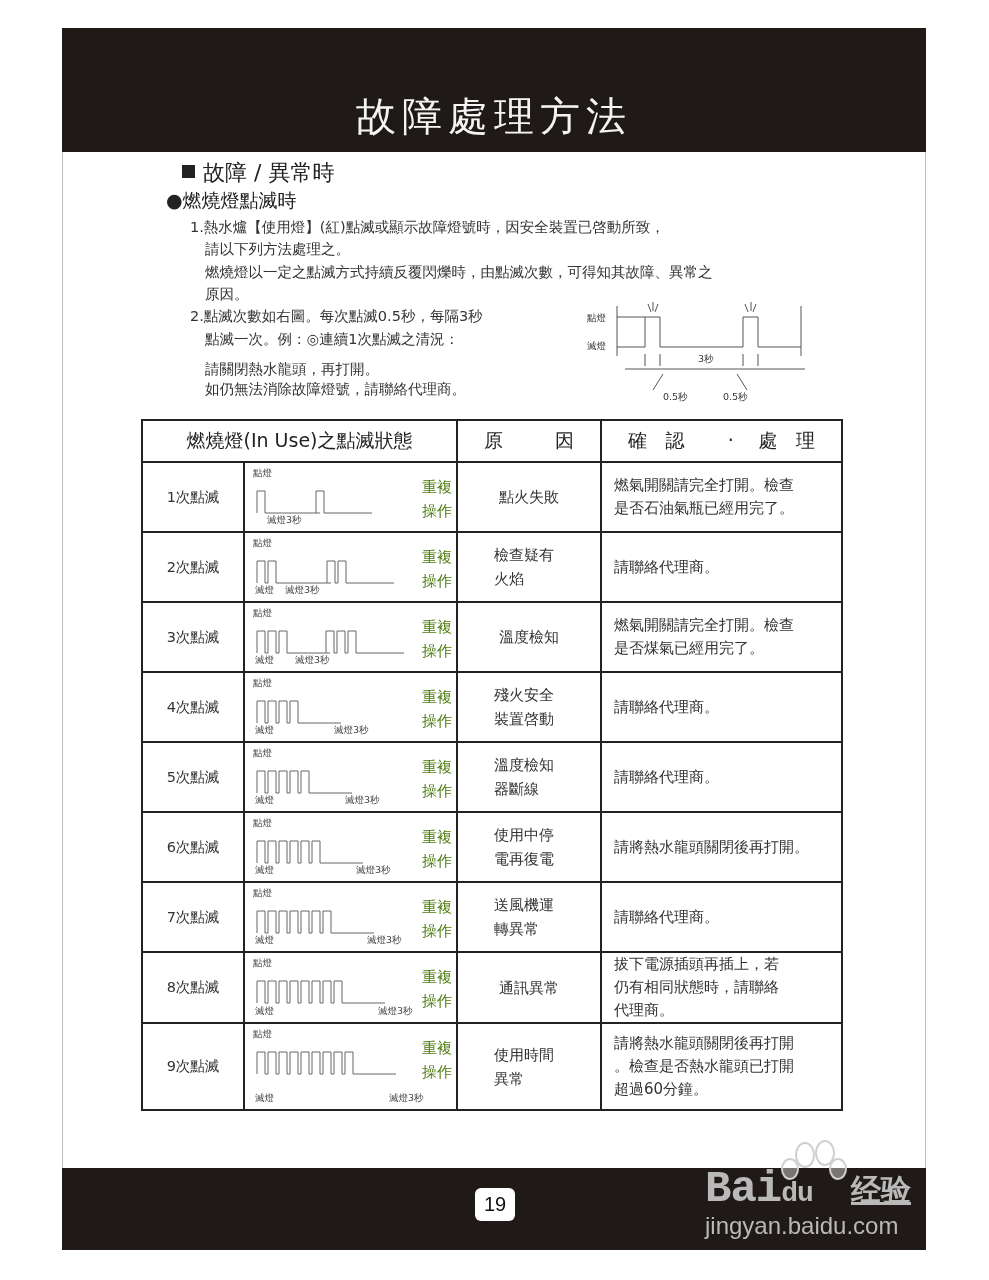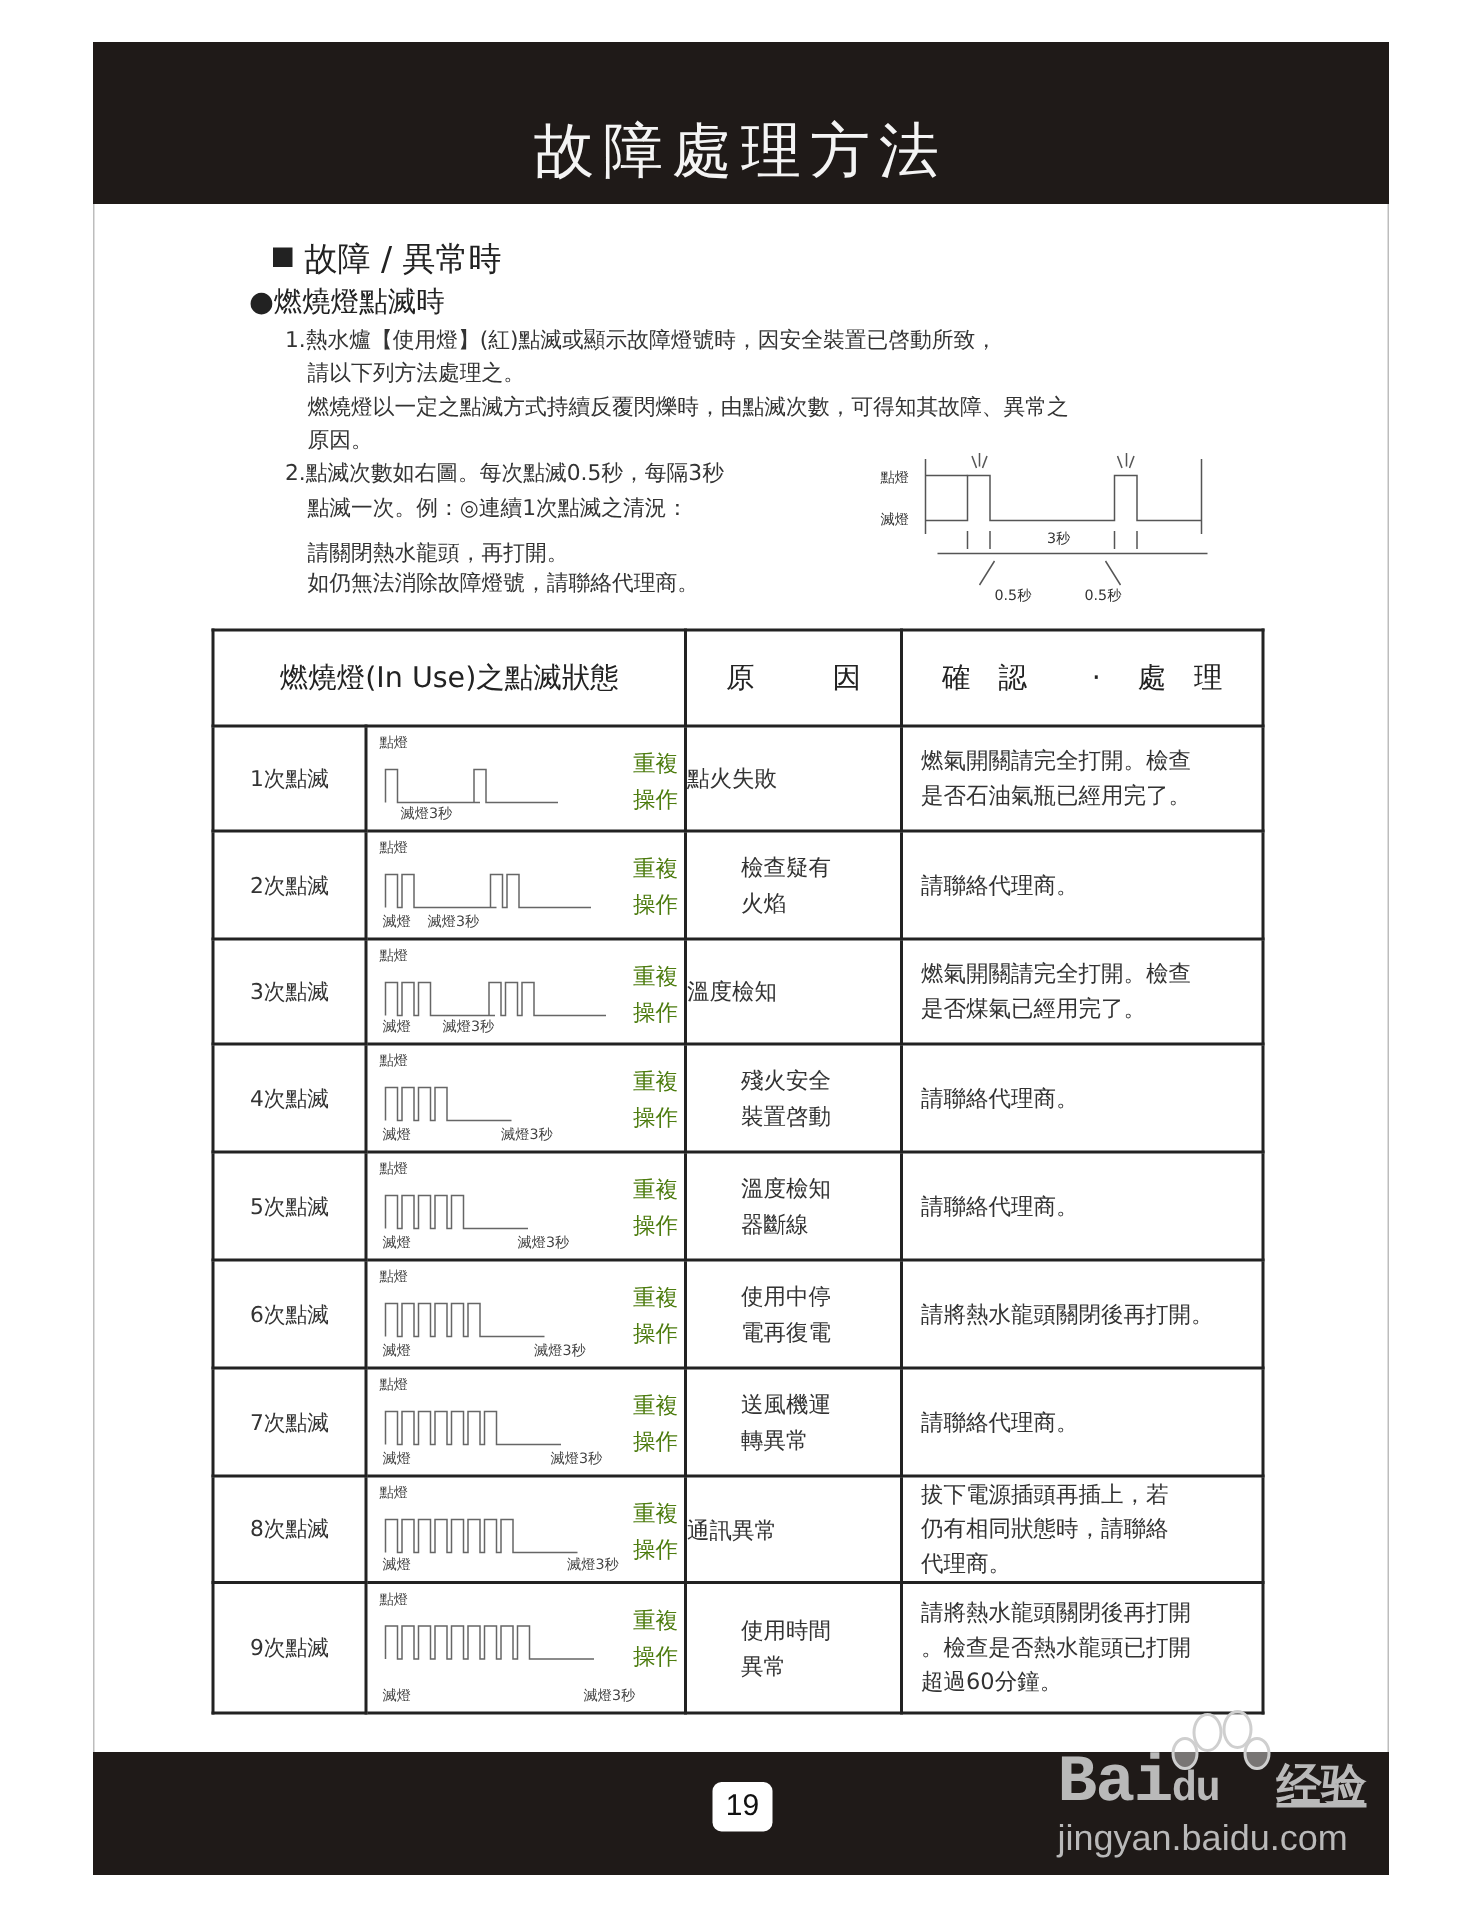--- a/index.html
+++ b/index.html
@@ -1,20 +1,20 @@
 <!DOCTYPE html>
 <html><head>
 <meta charset="utf-8">
 <style>
   html, body { margin:0; padding:0; }
   body { width:989px; height:1280px; background:#ffffff; position:relative; overflow:hidden;
          font-family:"DejaVu Sans", sans-serif; color:#2a2a2a; }
   .page { position:absolute; left:62px; top:28px; width:864px; height:1222px;
           border-left:1px solid #bdbdbd; border-right:1px solid #bdbdbd; box-sizing:border-box; background:#fff; }
-  .header-band { position:absolute; left:62px; top:28px; width:864px; height:108px; background:#1f1a18; }
+  .header-band { position:absolute; left:62px; top:28px; width:864px; height:124px; background:#1f1a18; }
   .header-title { position:absolute; left:0; right:0; bottom:8px; text-align:center; color:#f4f4f4;
                   font-size:40px; letter-spacing:6px; font-weight:normal; }
   .footer-band { position:absolute; left:62px; top:1168px; width:864px; height:82px; background:#1f1a18; }
   .page-num { position:absolute; left:413px; top:20px; width:40px; height:33px; background:#fff; border-radius:6px;
               color:#111; font-family:"Liberation Sans", sans-serif; font-size:20px; text-align:center; line-height:33px; }
   .wm-logo { position:absolute; left:705px; top:1140px; width:225px; height:100px; pointer-events:none; }
   .wm-bai { position:absolute; left:0; top:24px; font-family:Liberation Mono, monospace; font-weight:bold;
             font-size:44px; color:#b9b9b9; letter-spacing:-1px; }
   .wm-jy { position:absolute; left:146px; top:30px; font-size:30px; font-weight:bold; color:#b9b9b9;text-decoration:underline; }
   .wm-url { position:absolute; left:0; top:72px; font-family:"Liberation Sans", sans-serif; font-size:24px; color:#b9b9b9; }
@@ -22,27 +22,27 @@
 
   .sec-title { position:absolute; left:138px; top:158px; font-size:22px; color:#222;padding-left:44px; }
   .sec-title .sq { display:inline-block; width:13px; height:13px; background:#222; margin-right:8px; vertical-align:2px; }
   .sub-title { position:absolute; left:166px; top:188px; font-size:19px; color:#222; }
   .para { position:absolute; font-size:14.5px; color:#333; line-height:22px; white-space:nowrap; }
 
   .timing { position:absolute; left:585px; top:302px; width:230px; height:105px; }
   .timing .lbl { position:absolute; font-size:9.5px; color:#333; }
 
   table.faults { position:absolute; left:141px; top:419px; width:700px; border-collapse:collapse; table-layout:fixed; }
-  table.faults td, table.faults th { border:2px solid #222; padding:11px; vertical-align:middle; }
+  table.faults td, table.faults th { border:2px solid #222; padding:0; vertical-align:middle; }
   table.faults th { height:40px; font-weight:normal; font-size:19px; color:#222; }
   .th-cause, .th-action { text-align:justify; text-align-last:justify; padding:0 26px !important; }
   td.count { text-align:center; font-size:14.5px; color:#333; }
   td.pattern { position:relative; }
   td.cause { font-size:15px; color:#333; padding-left:36px !important; line-height:24px; }
-  td.cause.center { text-align:left; padding-left:0 !important;margin-top:32px; }
+  td.cause.center { text-align:center; padding-left:0 !important;margin-top:32px; }
   td.action { font-size:15px; color:#333; padding:0 10px 0 12px !important; line-height:23px; }
   .pat-on { position:absolute; left:8px; top:4px; font-size:9.5px; color:#444; }
   .pat-off { position:absolute; left:10px; bottom:4px; font-size:9.5px; color:#444; }
   .pat-off3 { position:absolute; bottom:4px; font-size:9.5px; color:#444; }
   .pat-repeat { position:absolute; right:2px; top:12px; font-size:15px; color:#4d7c0f; line-height:24px; width:34px; text-align:center; }
   .pat-svg { position:absolute; left:8px; top:20px; }
 </style>
 </head>
 <body>
 

